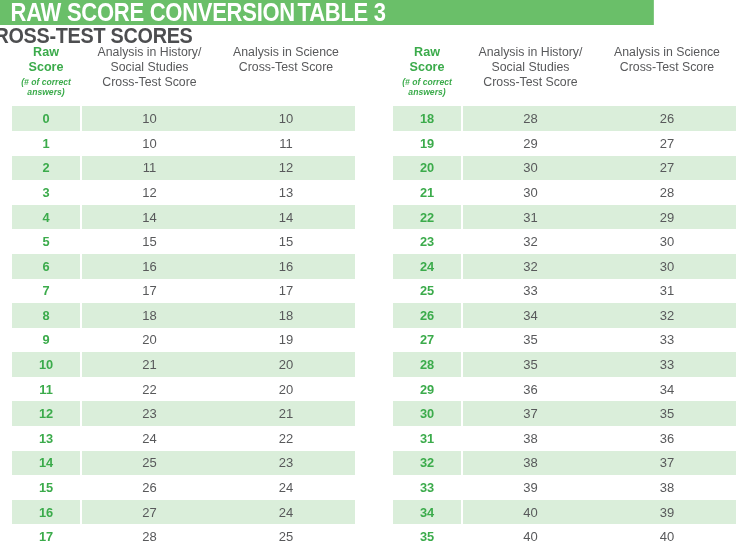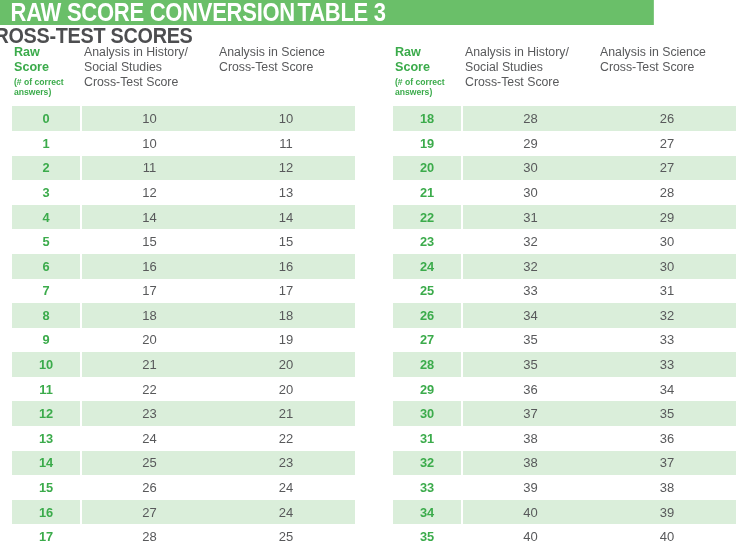--- a/index.html
+++ b/index.html
@@ -74,31 +74,32 @@
   col.c-hist { width: 135px; }
   col.c-sci  { width: 138px; }
 
   thead th {
     font-weight: normal;
     font-size: 12.3px;
     line-height: 1.22;
     color: #58595b;
     vertical-align: top;
     padding: 3px 2px 9px 2px;
-    text-align: left;
+    text-align: center;
   }
   thead th.raw-head {
     color: #3bab4b;
     font-weight: bold;
     font-size: 12.6px;
     line-height: 1.18;
   }
   .raw-sub {
     display: block;
     font-size: 8.6px;
+    font-style: italic;
     font-weight: bold;
     line-height: 1.2;
     margin-top: 2px;
     color: #3bab4b;
   }
 
   tbody td {
     height: 24.6px;
     padding: 0;
     text-align: center;

